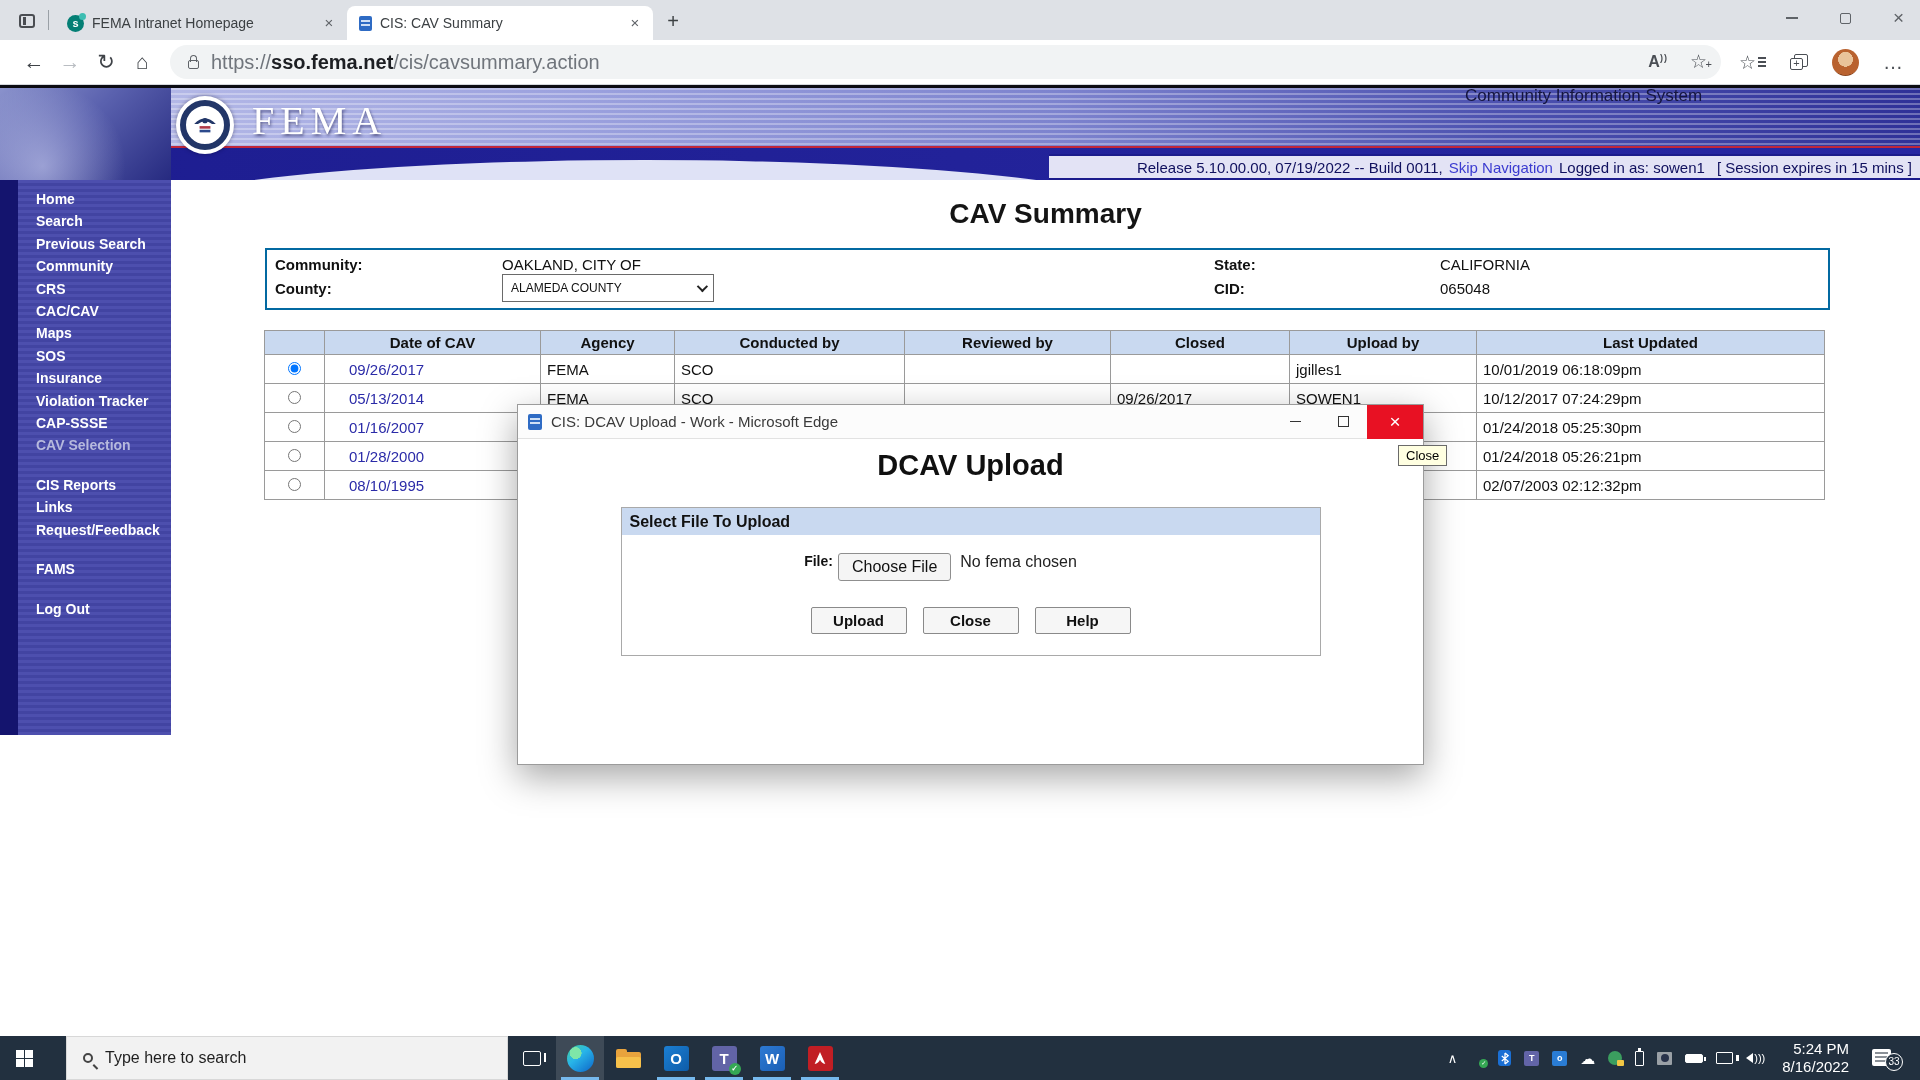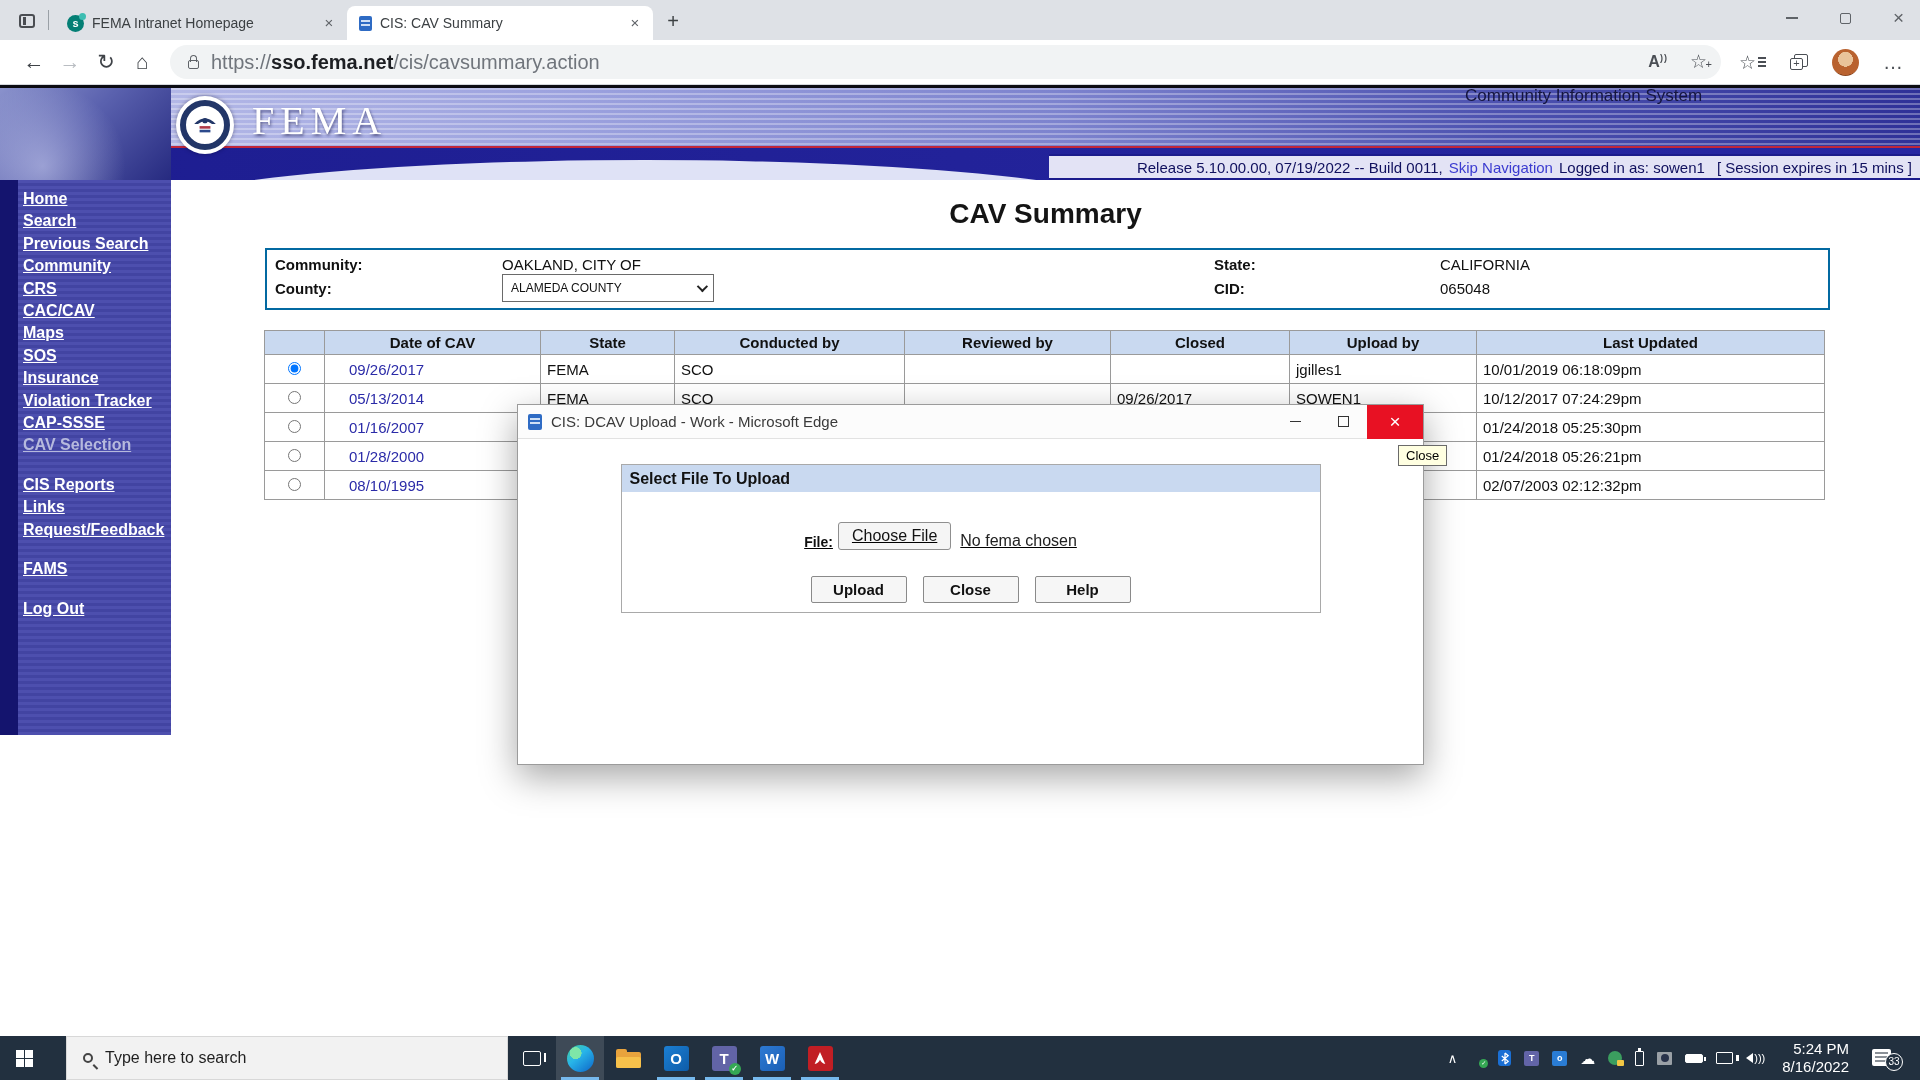--- a/index.html
+++ b/index.html
@@ -62,21 +62,21 @@
   .seal-ring { width:50px; height:50px; border-radius:50%; border:6px solid #223668; background:#fff; display:flex; align-items:center; justify-content:center; }
   .brand { position:absolute; left:252px; top:12px; z-index:3; font-family:"Liberation Serif",serif; font-size:40px; letter-spacing:6px; color:#fff; text-shadow:1px 2px 3px rgba(10,10,60,.55); }
   .sys-title { position:absolute; left:1465px; top:1px; z-index:3; font-size:17px; color:#15153f; }
   .release { position:absolute; left:1049px; right:0; top:69px; height:26px; background:#e3e3f5; border-top:2px solid #1c1c8c; border-bottom:2px solid #1c1c8c; display:flex; align-items:center; justify-content:flex-end; padding-right:8px; font-size:15px; color:#10105e; z-index:4; white-space:nowrap; }
   .release .skip { color:#3b3bd0; margin:0 6px; }
   .release .logged { margin-right:12px; }
 
   
   .sidebar { position:absolute; left:0; top:180px; width:171px; height:555px; background:repeating-linear-gradient(180deg,#4d4fae 0 3px,#4244a2 3px 6px); padding-top:8px; }
   .sidebar::before { content:''; position:absolute; left:0; top:0; width:18px; height:100%; background:#14146e; }
-  .sb-item { margin-left:23px; color:#fff; font-weight:bold; font-size:16px; line-height:22.4px; position:relative; white-space:nowrap;text-decoration:underline; }
+  .sb-item { margin-left:36px; color:#fff; font-weight:bold; font-size:14px; line-height:22.4px; position:relative; white-space:nowrap; }
   .sb-item.current { color:#b6b9dd; font-weight:bold; }
   .sb-item.gap { margin-top:17px; }
 
   
   .page-title { position:absolute; left:171px; top:198px; width:1749px; text-align:center; font-size:28px; font-weight:bold; color:#141414; }
   .info-box { position:absolute; left:265px; top:248px; width:1565px; height:62px; border:2px solid #0369a1; font-size:15px; }
   .info-box .lab { position:absolute; font-weight:bold; color:#111; }
   .info-box .val { position:absolute; color:#111; }
   .county-select { position:absolute; left:235px; top:24px; width:212px; height:28px; border:1px solid #6a6a6a; background:#fff; display:flex; align-items:center; padding:0 8px; font-size:12px; color:#111; }
   .county-select .chev { margin-left:auto; width:8px; height:8px; border-right:2px solid #222; border-bottom:2px solid #222; transform:rotate(45deg) translateY(-2px); }
@@ -96,21 +96,21 @@
   .pt-min, .pt-max { width:48px; height:34px; display:flex; align-items:center; justify-content:center; }
   .pt-min span { width:11px; height:1.8px; background:#333; }
   .pt-max span { width:11px; height:11px; border:1.6px solid #333; }
   .pt-close { width:56px; height:34px; background:#e81123; color:#fff; font-size:19px; display:flex; align-items:center; justify-content:center; }
   .purl { height:36px; background:#fff; border-bottom:1px solid #ececec; display:flex; align-items:center; padding:0 14px 0 28px; }
   .purl .url-text { font-size:16px; }
   .purl .gray-a { margin-left:auto; color:#9aa0a6; font-size:16px; padding-right:24px; }
   .popup h1 { margin-top:10px; text-align:center; font-size:29px; font-weight:bold; color:#101010; }
   .upload-box { width:700px; margin:25px auto 0; border:1px solid #a9a9a9; height:149px; }
   .upload-box .ub-head { height:27px; line-height:27px; background:#c9d9f0; font-weight:bold; font-size:16px; padding-left:8px; color:#111; }
-  .file-row { margin-top:30px; display:flex; align-items:flex-end; justify-content:center; transform:translateX(-30px);text-decoration:underline; }
+  .file-row { margin-top:18px; display:flex; align-items:flex-start; justify-content:center; transform:translateX(-30px); }
   .file-lab { font-weight:bold; font-size:14px; margin-right:5px; color:#111; }
   .choose-btn { background:#f5f5f5; border:1px solid #8f8f8f; border-radius:3px; padding:4px 13px; font-size:16px; color:#111; }
   .no-file { font-size:16px; color:#222; margin-left:9px; }
   .btn-row { margin-top:26px; display:flex; justify-content:center; gap:16px; }
   .form-btn { width:96px; padding:4px 0; text-align:center; font-weight:bold; font-size:15px; background:#f6f6f6; border:1px solid #8a8a8a; border-radius:2px; color:#111; }
   .tooltip { position:absolute; left:1398px; top:445px; background:#ffffe1; border:1px solid #6a6a6a; font-size:13px; padding:2px 7px; color:#000; z-index:60; }
 
   
   .taskbar { position:absolute; left:0; top:1036px; width:1920px; height:44px; background:#22303f; display:flex; align-items:center; }
   .start { width:48px; height:44px; display:flex; align-items:center; justify-content:center; }
@@ -291,21 +291,21 @@
         <col style="width:230px">
       <col style="width:206px">
         <col style="width:179px">
         <col style="width:187px">
         <col style="width:348px">
     </colgroup>
     <thead>
         <tr id="cav-head">
           <th></th>
           <th>Date of CAV</th>
-          <th>State</th>
+          <th>Agency</th>
           <th>Conducted by</th>
           <th>Reviewed by</th>
           <th>Closed</th>
           <th>Upload by</th>
           <th>Last Updated</th>
         </tr>
       </thead>
     <tbody id="cav-rows">
         <tr>
           <td class="c-radio"><input type="radio" name="cav" checked="" style=""></td>
@@ -365,20 +365,21 @@
       <span class="pt-icon"></span>
       <span class="pt-title">CIS: DCAV Upload - Work - Microsoft Edge</span>
       <span class="pt-min">
           <span></span>
         </span>
       <span class="pt-max">
           <span></span>
         </span>
       <span class="pt-close">×</span>
     </div>
+    <h1>DCAV Upload</h1>
     <div class="upload-box">
       <div class="ub-head">Select File To Upload</div>
       <div class="file-row">
         <span class="file-lab">File:</span>
         <button class="choose-btn">Choose File</button>
         <span class="no-file">No fema chosen</span>
       </div>
       <div class="btn-row">
         <button class="form-btn">Upload</button>
         <button class="form-btn">Close</button>

